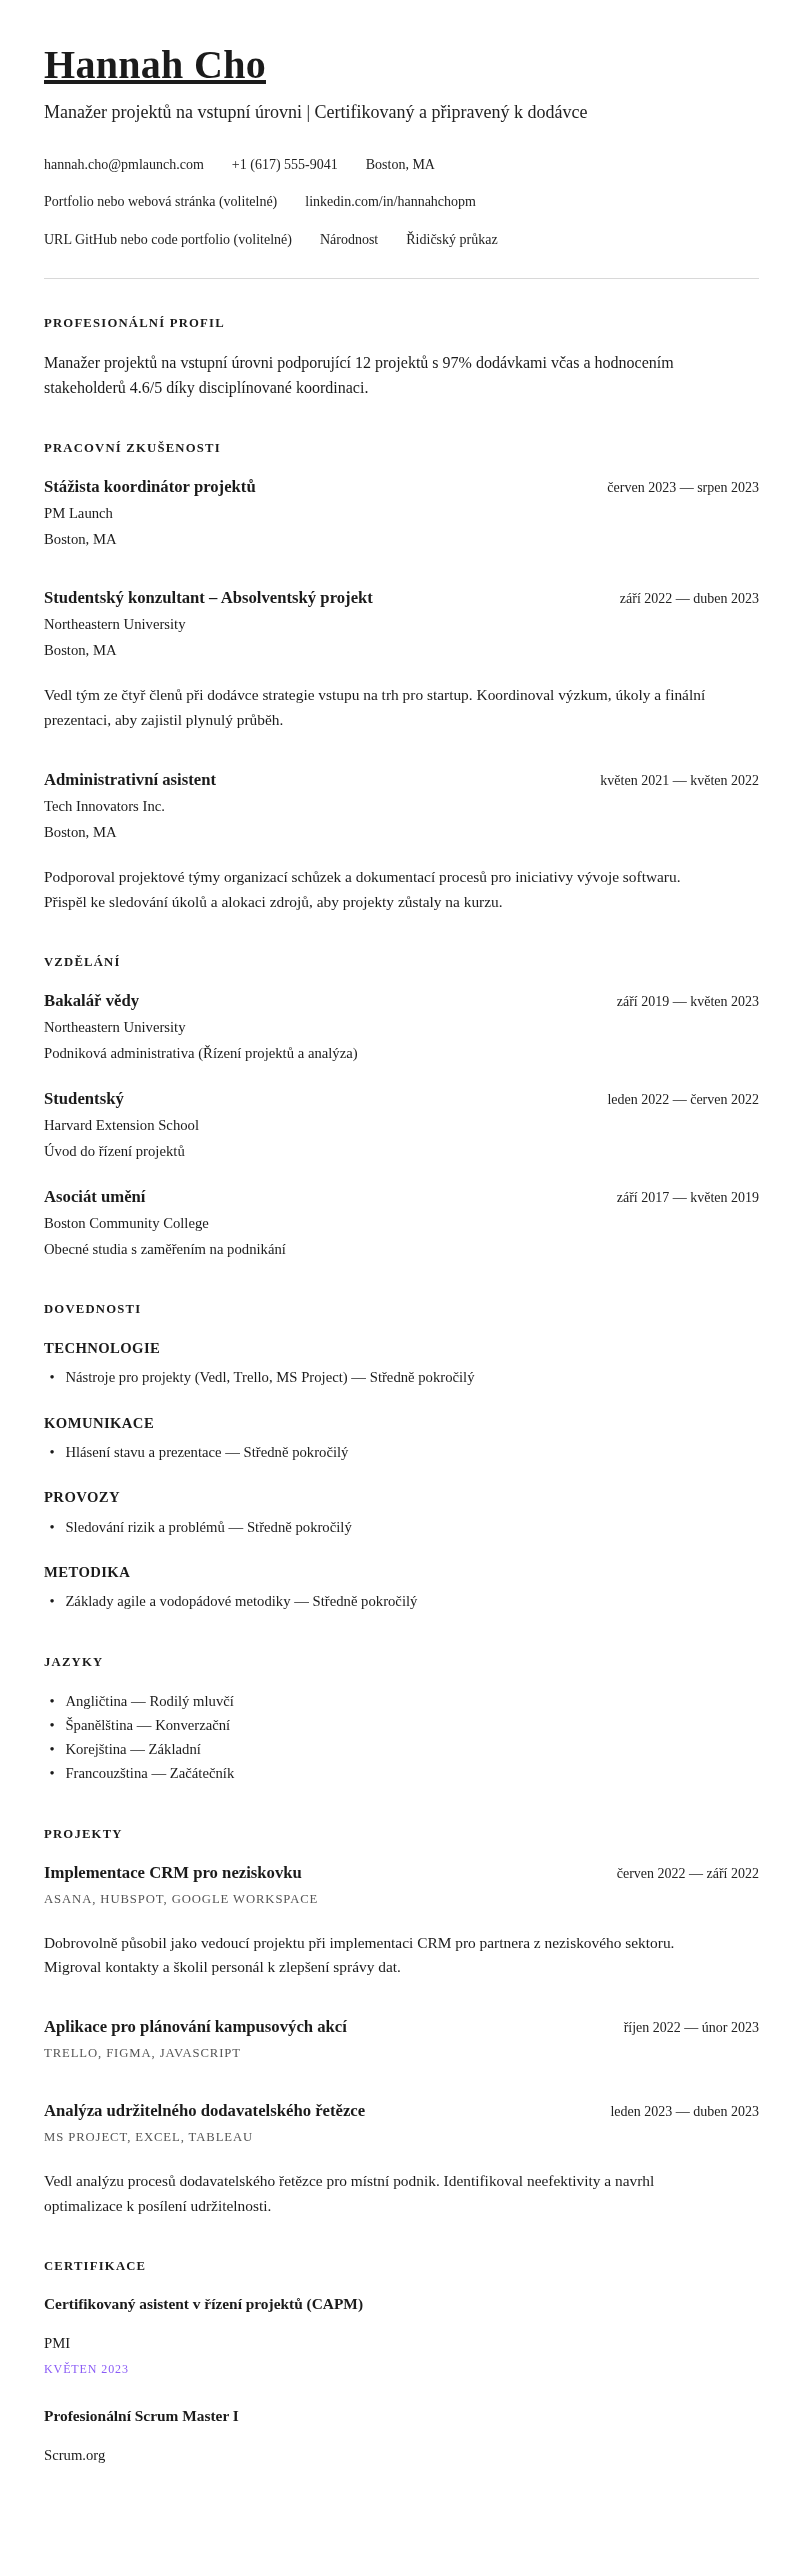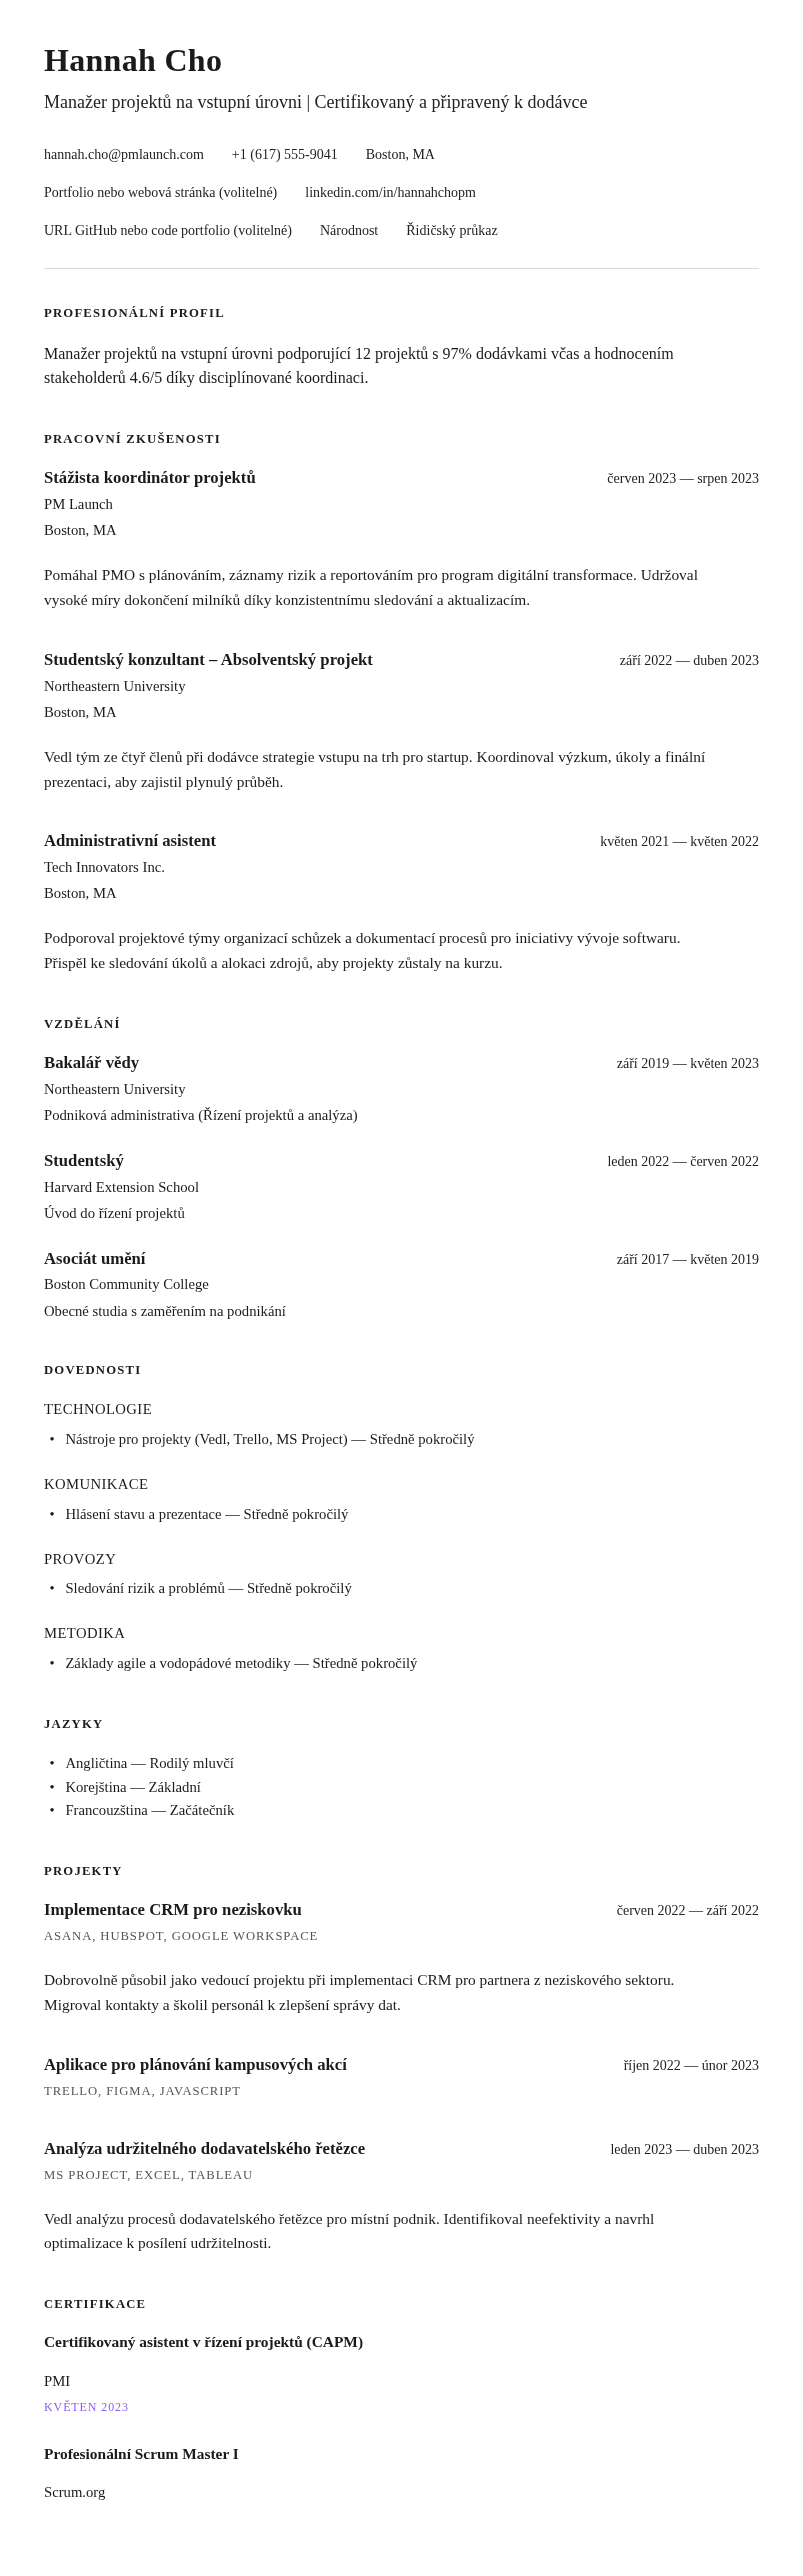--- a/index.html
+++ b/index.html
@@ -10,21 +10,21 @@
     min-height: 2576px;
     margin: 0 auto;
     color: #1b1b1b;
     font-family: "Liberation Serif", "DejaVu Serif", serif;
     font-size: 15.4px;
     line-height: 1.55;
   }
   .page { padding: 42px 44px 60px 44px; }
 
   
-  h1.name { font-size: 32px; font-weight: 700; letter-spacing: 0.3px; margin: 0 0 10.7px 0; line-height: 1.15; }
+  h1.name { font-size: 40px; font-weight: 700; letter-spacing: 0.3px; margin: 0 0 10.7px 0; line-height: 1.15; text-decoration: underline; }
   .tagline { font-size: 18px; margin: 0 0 27px 0; color: #222; }
   .contact-row { display: flex; flex-wrap: wrap; column-gap: 28px; row-gap: 4px; font-size: 14px; color: #222; margin-bottom: 16px; }
   .divider { border: none; border-top: 0.7px solid #d8d8d8; margin: 27px 0 0 0; }
 
   
   section { margin-top: 39px; }
   section.first { margin-top: 35px; }
   h2.section-heading {
     font-size: 12.7px;
     font-weight: 700;
@@ -41,21 +41,21 @@
   .item-title { font-size: 16.7px; font-weight: 700; line-height: 1.3; }
   .item-dates { font-size: 14px; color: #222; white-space: nowrap; flex-shrink: 0; }
   .item-sub { font-size: 14.7px; margin-top: 3.3px; color: #1b1b1b; }
   .item-meta { font-size: 12.7px; letter-spacing: 0.9px; color: #555; margin-top: 5.4px; text-transform: uppercase; }
   .item-desc { font-size: 15.4px; line-height: 1.6; margin-top: 21.4px; max-width: 676px; }
   .profile-text { font-size: 16px; line-height: 1.55; max-width: 690px; }
 
   
   .skill-category { margin-bottom: 21.4px; }
   .skill-category:last-child { margin-bottom: 0; }
-  .skill-category-name { font-size: 14.7px; font-weight: 400; letter-spacing: 0.4px; margin-bottom: 6.7px; text-transform: uppercase; }
+  .skill-category-name { font-size: 14.7px; font-weight: 700; letter-spacing: 0.4px; margin-bottom: 6.7px; text-transform: uppercase; }
 
   
   ul.bullets { list-style: none; margin: 0; padding: 0; }
   ul.bullets li {
     position: relative;
     padding-left: 21.4px;
     font-size: 14.7px;
     line-height: 1.62;
   }
   ul.bullets li::before {
@@ -108,21 +108,20 @@
   <section>
     <h2 class="section-heading">PRACOVNÍ ZKUŠENOSTI</h2>
 
     <div class="item">
       <div class="item-head">
         <div class="item-title">Stážista koordinátor projektů</div>
         <div class="item-dates">červen 2023 — srpen 2023</div>
       </div>
       <div class="item-sub">PM Launch</div>
       <div class="item-sub">Boston, MA</div>
-      <p class="item-desc">Pomáhal PMO s plánováním, záznamy rizik a reportováním pro program digitální transformace. Udržoval vysoké míry dokončení milníků díky konzistentnímu sledování a aktualizacím.</p>
     </div>
 
     <div class="item">
       <div class="item-head">
         <div class="item-title">Studentský konzultant – Absolventský projekt</div>
         <div class="item-dates">září 2022 — duben 2023</div>
       </div>
       <div class="item-sub">Northeastern University</div>
       <div class="item-sub">Boston, MA</div>
       <p class="item-desc">Vedl tým ze čtyř členů při dodávce strategie vstupu na trh pro startup. Koordinoval výzkum, úkoly a finální prezentaci, aby zajistil plynulý průběh.</p>
@@ -199,20 +198,21 @@
       <ul class="bullets">
         <li>Základy agile a vodopádové metodiky — Středně pokročilý</li>
       </ul>
     </div>
   </section>
 
   <section>
     <h2 class="section-heading">JAZYKY</h2>
     <ul class="bullets">
       <li>Angličtina — Rodilý mluvčí</li>
+      <li>Španělština — Konverzační</li>
       <li>Korejština — Základní</li>
       <li>Francouzština — Začátečník</li>
     </ul>
   </section>
 
   <section>
     <h2 class="section-heading">PROJEKTY</h2>
 
     <div class="item">
       <div class="item-head">

